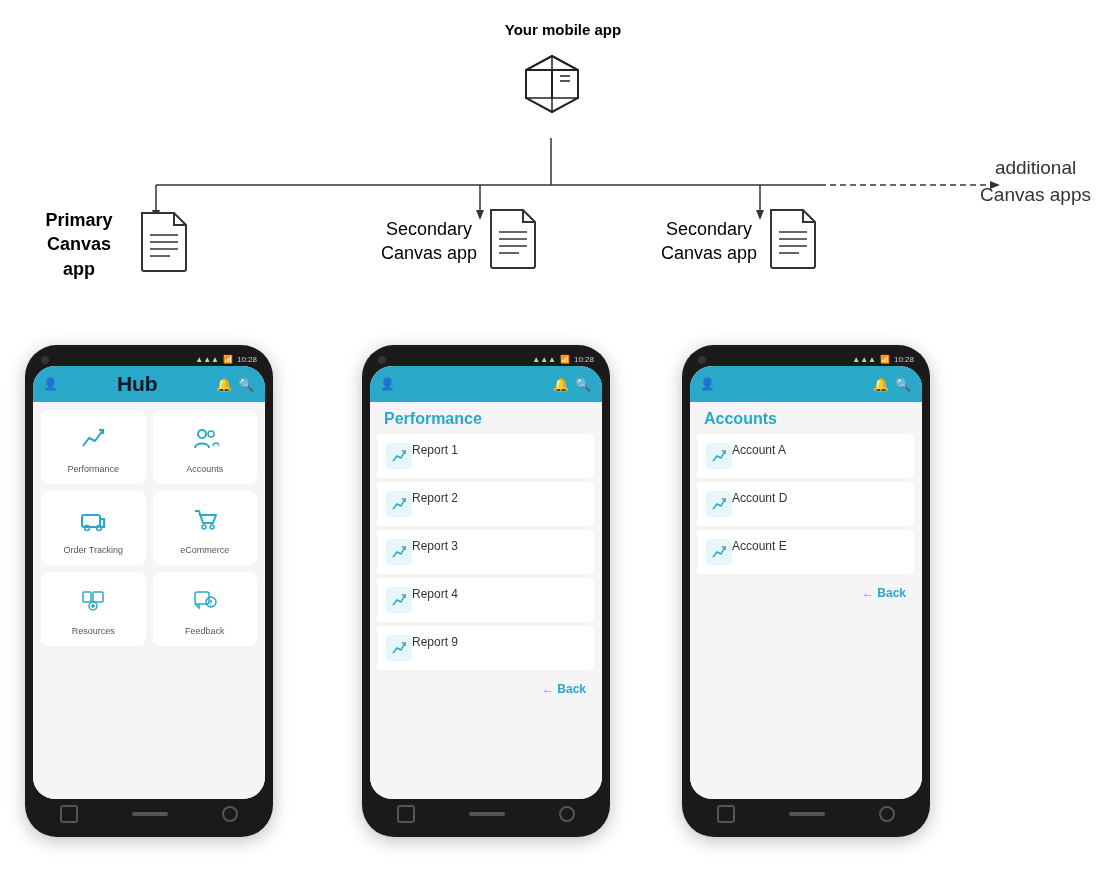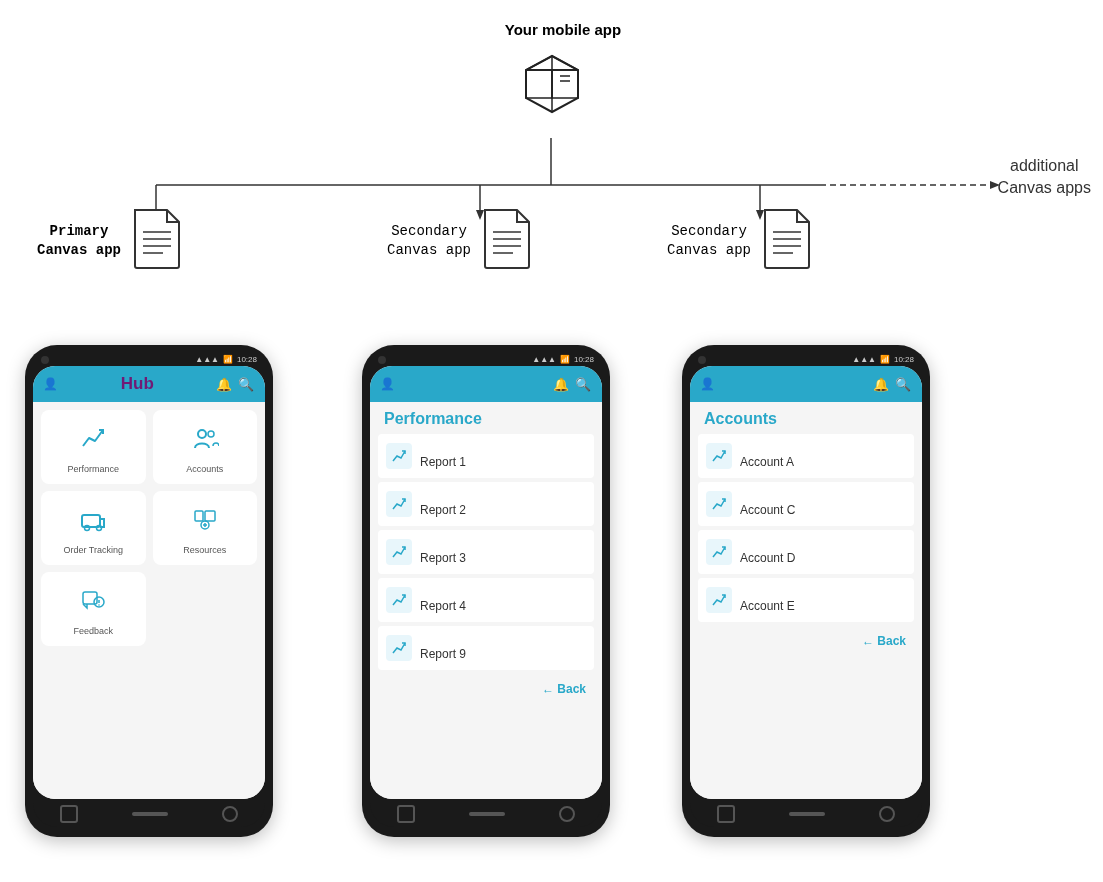--- a/index.html
+++ b/index.html
@@ -53,45 +53,44 @@
 
     
     .doc-card {
       position: absolute;
       display: flex;
       flex-direction: column;
       align-items: center;
       width: 160px;
     }
     .doc-label {
-      font-size: 14px;
+      font-size: 18px;
       text-align: center;
       line-height: 1.35;
       margin-right: 4px;
-      font-family: Liberation Mono, monospace;
     }
     .doc-label.bold { font-weight: 700; }
     .doc-row {
       display: flex;
       align-items: center;
       gap: 6px;
     }
     .doc-icon svg { width: 52px; height: 62px; }
 
     
     .doc-primary   { top: 208px; left: 30px; }
     .doc-secondary1 { top: 208px; left: 380px; }
     .doc-secondary2 { top: 208px; left: 660px; }
 
     
     .additional-label {
       position: absolute;
       top: 155px;
       right: 12px;
-      font-size: 16px;
+      font-size: 19px;
       text-align: center;
       color: #333;
       line-height: 1.4;
     }
 
     
     .phone-wrapper {
       position: absolute;
       top: 345px;
     }
@@ -143,23 +142,23 @@
     .topbar {
       background: #29a8c9;
       color: #fff;
       display: flex;
       align-items: center;
       justify-content: space-between;
       padding: 5px 10px;
       min-height: 36px;
     }
     .topbar-title {
-      font-size: 17px;
+      font-size: 21px;
       font-weight: 700;
-      color: #701a75;
+      color: #0f172a;
     }
     .topbar-icons {
       display: flex;
       gap: 6px;
       align-items: center;
     }
     .topbar-icon {
       font-size: 13px;
       color: #fff;
     }
@@ -201,22 +200,22 @@
     
     .list-title {
       font-size: 16px;
       font-weight: 700;
       color: #29a8c9;
       padding: 8px 6px 6px;
     }
     .list-item {
       background: #fff;
       display: flex;
-      align-items: flex-end;
-      gap: 8px;
+      align-items: flex-start;
+      gap: 0;
       padding: 9px 8px;
       margin-bottom: 4px;
       border-radius: 4px;
     }
     .list-item-icon {
       color: #29a8c9;
       font-size: 16px;
       width: 26px;
       height: 26px;
       display: flex;
@@ -415,20 +414,30 @@
                   <path d="M21 14 L25 14 L25 22 L21 22" stroke="#29a8c9" stroke-width="2" fill="none"></path>
                   <circle cx="8" cy="23" r="2.5" stroke="#29a8c9" stroke-width="1.5"></circle>
                   <circle cx="20" cy="23" r="2.5" stroke="#29a8c9" stroke-width="1.5"></circle>
                 </svg>
               </div>
               <span class="hub-tile-label">Order Tracking</span>
             </div>
             <div class="hub-tile">
               <div class="hub-tile-icon">
                 <svg width="28" height="28" viewBox="0 0 28 28" fill="none">
+                  <path d="M4 6 L8 6 L12 18 L22 18 L25 10 L8 10" stroke="#29a8c9" stroke-width="2" fill="none" stroke-linejoin="round"></path>
+                  <circle cx="13" cy="22" r="2" stroke="#29a8c9" stroke-width="1.5"></circle>
+                  <circle cx="21" cy="22" r="2" stroke="#29a8c9" stroke-width="1.5"></circle>
+                </svg>
+              </div>
+              <span class="hub-tile-label">eCommerce</span>
+            </div>
+            <div class="hub-tile">
+              <div class="hub-tile-icon">
+                <svg width="28" height="28" viewBox="0 0 28 28" fill="none">
                   <rect x="4" y="6" width="8" height="10" rx="1" stroke="#29a8c9" stroke-width="1.5"></rect>
                   <rect x="14" y="6" width="10" height="10" rx="1" stroke="#29a8c9" stroke-width="1.5"></rect>
                   <circle cx="14" cy="20" r="4" stroke="#29a8c9" stroke-width="1.5"></circle>
                   <line x1="14" y1="18" x2="14" y2="22" stroke="#29a8c9" stroke-width="1.5"></line>
                   <line x1="12" y1="20" x2="16" y2="20" stroke="#29a8c9" stroke-width="1.5"></line>
                 </svg>
               </div>
               <span class="hub-tile-label">Resources</span>
             </div>
             <div class="hub-tile">
@@ -561,29 +570,20 @@
             </div>
             <span class="list-item-label">Account A</span>
           </div>
           <div class="list-item">
             <div class="list-item-icon">
               <svg width="16" height="16" viewBox="0 0 16 16" fill="none">
                 <polyline points="2,13 6,8 10,10 14,3" stroke="#29a8c9" stroke-width="1.5" fill="none"></polyline>
                 <polyline points="11,3 14,3 14,6" stroke="#29a8c9" stroke-width="1.5" fill="none"></polyline>
               </svg>
             </div>
-            <span class="list-item-label">Account C</span>
-          </div>
-          <div class="list-item">
-            <div class="list-item-icon">
-              <svg width="16" height="16" viewBox="0 0 16 16" fill="none">
-                <polyline points="2,13 6,8 10,10 14,3" stroke="#29a8c9" stroke-width="1.5" fill="none"></polyline>
-                <polyline points="11,3 14,3 14,6" stroke="#29a8c9" stroke-width="1.5" fill="none"></polyline>
-              </svg>
-            </div>
             <span class="list-item-label">Account D</span>
           </div>
           <div class="list-item">
             <div class="list-item-icon">
               <svg width="16" height="16" viewBox="0 0 16 16" fill="none">
                 <polyline points="2,13 6,8 10,10 14,3" stroke="#29a8c9" stroke-width="1.5" fill="none"></polyline>
                 <polyline points="11,3 14,3 14,6" stroke="#29a8c9" stroke-width="1.5" fill="none"></polyline>
               </svg>
             </div>
             <span class="list-item-label">Account E</span>

